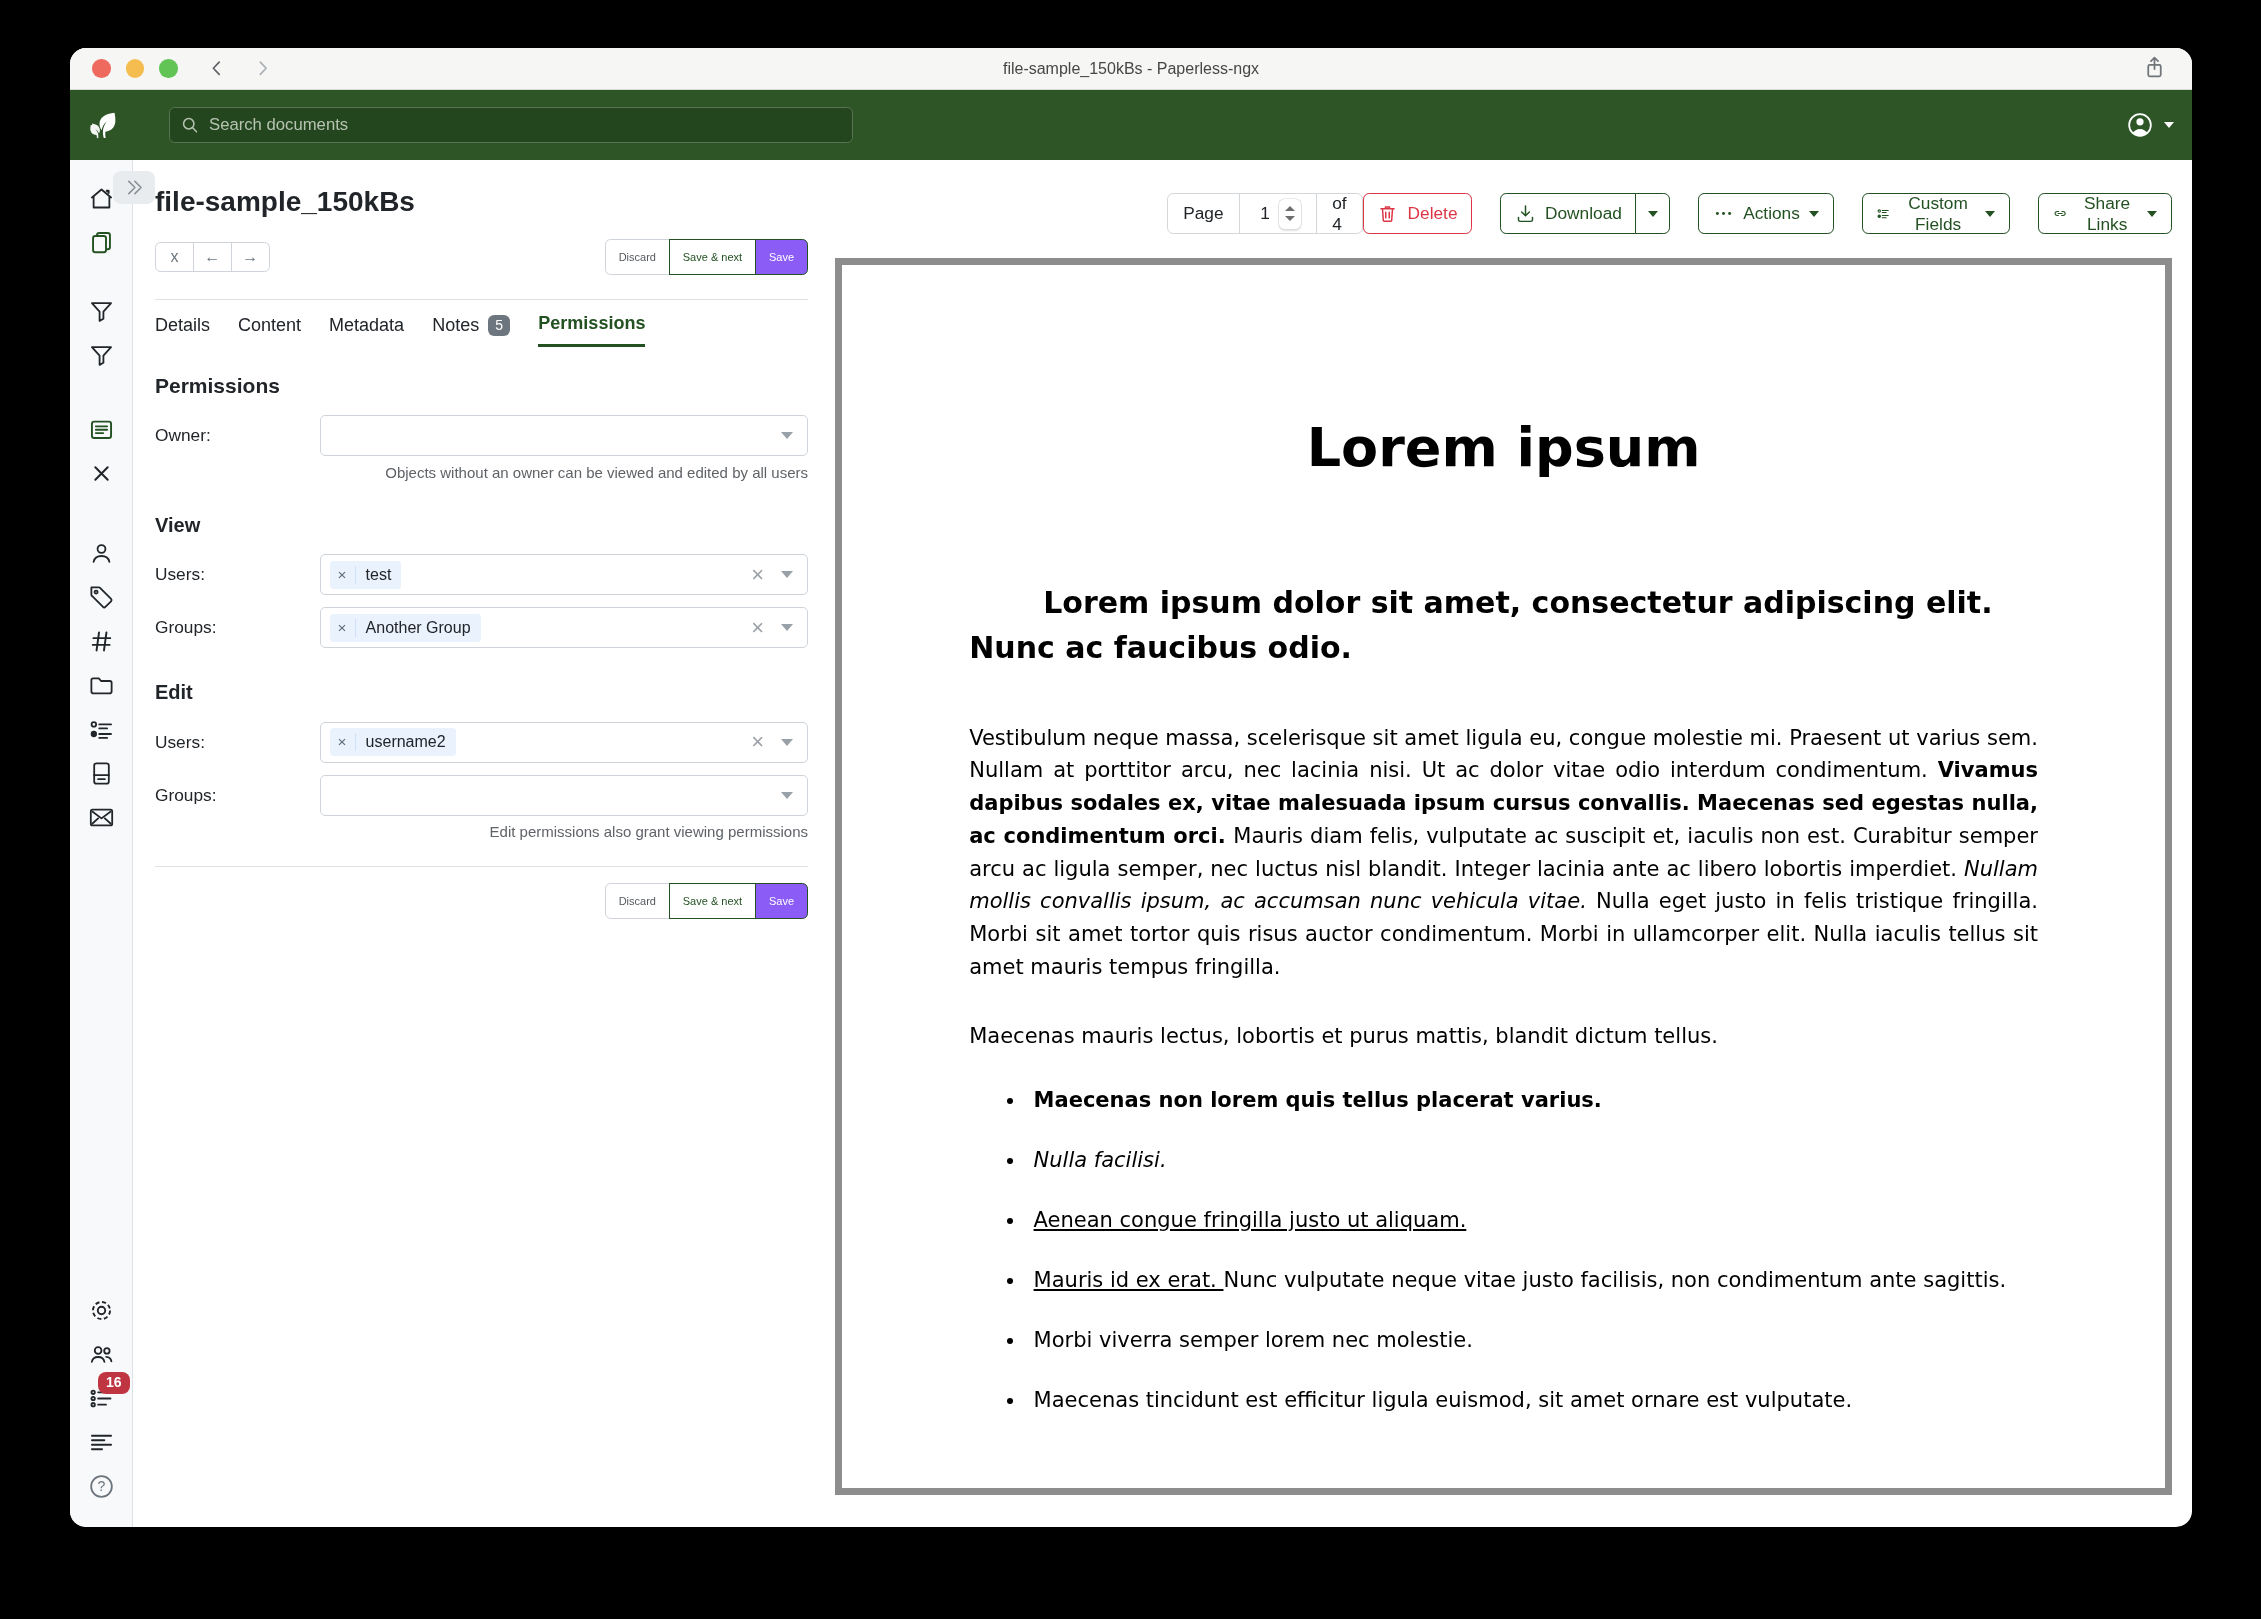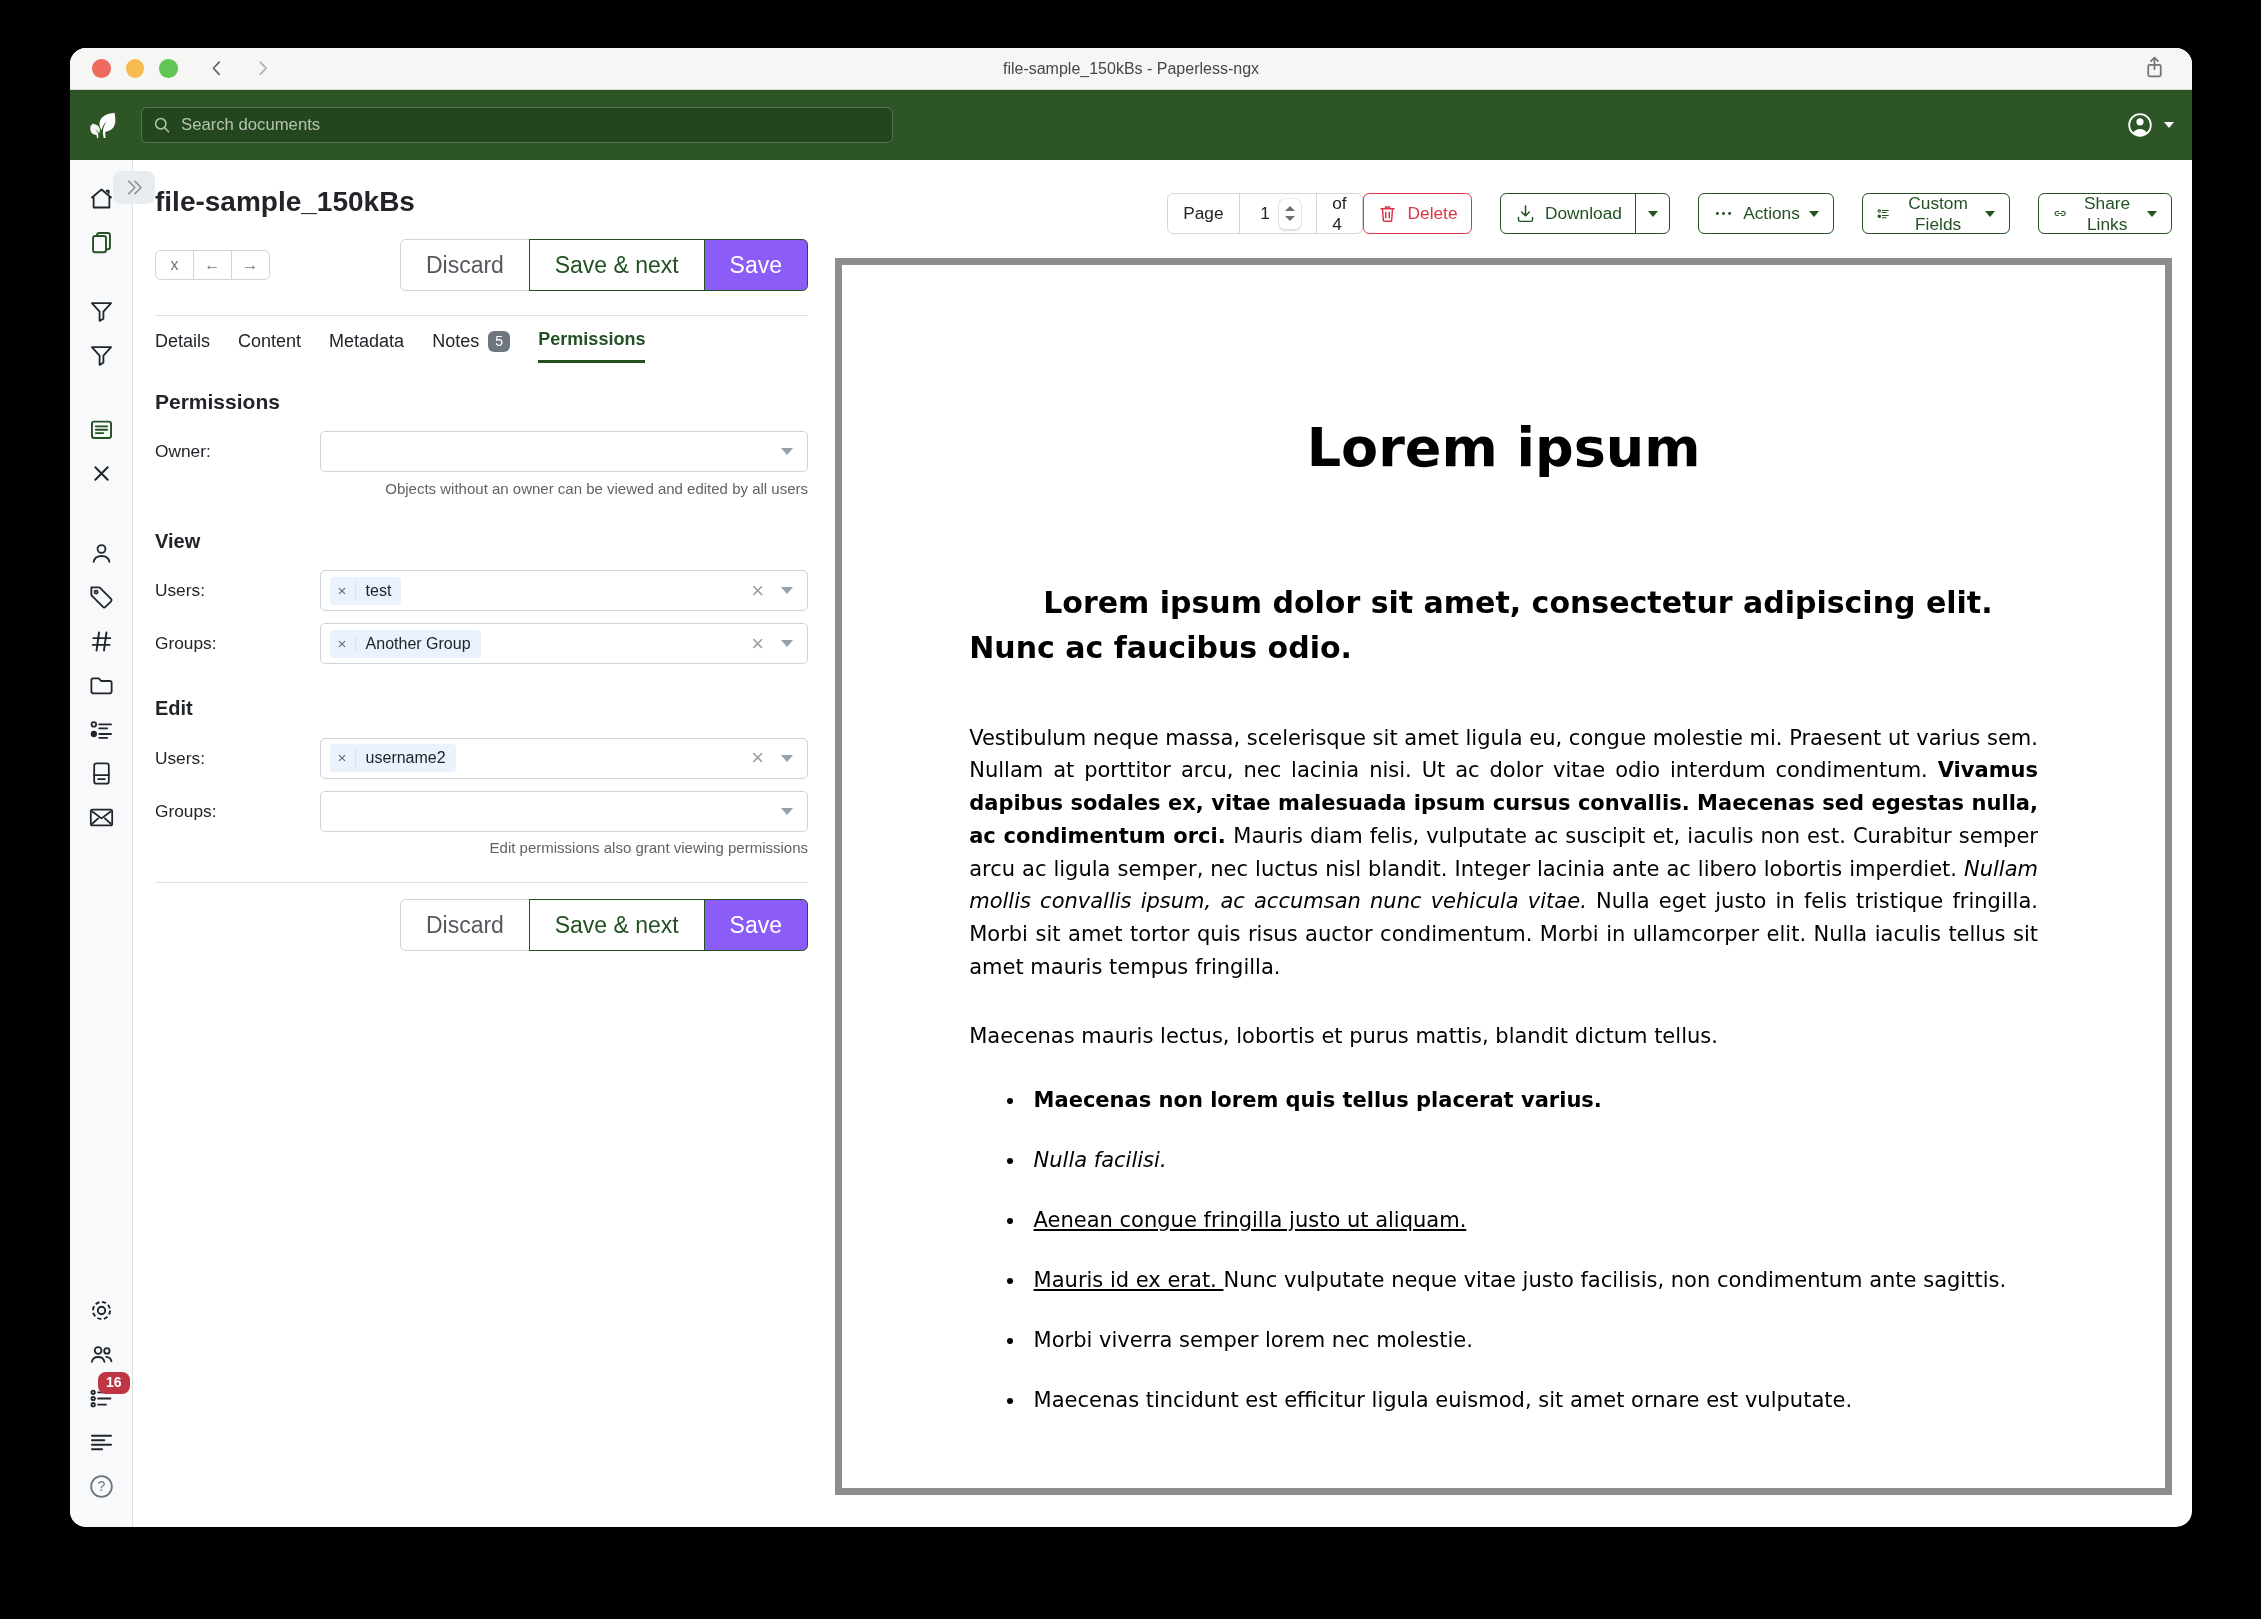--- a/index.html
+++ b/index.html
@@ -19,21 +19,21 @@
   .navarrows { margin-left:30px; display:flex; gap:27px; align-items:center; }
   .navarrows svg { width:18.5px; height:18.5px; }
   .tb-title { position:absolute; left:50%; transform:translateX(-50%); font-size:16px; color:#474747; }
   .share { margin-left:auto; margin-right:25px; color:#6e7control378; color:#70757a; }
   .share svg { width:25px; height:25px; }
 
   
   .appbar { height:70px; background:#2d5526; display:flex; align-items:center;
     padding:0 18.5px 0 16px; flex:0 0 auto; }
   .logo svg { width:35px; height:35px; display:block; }
-  .search { position:relative; margin-left:20px; width:752px; }
+  .search { position:relative; margin-left:48px; width:684px; }
   .search input { width:100%; height:36px; background:#24461e; border:1.2px solid #5a7355;
     border-radius:5.6px; color:#e2eadf; font-size:16.7px; padding:0 13.6px 0 39px; outline:none; }
   .search input::placeholder { color:#b6c3b1; }
   .search .mag { position:absolute; left:11px; top:8px; width:20px; height:20px; color:#b6c3b1; }
   .userbox { margin-left:auto; display:flex; align-items:center; gap:10px; color:#fff; }
   .userbox svg { width:28px; height:28px; }
   .caret { display:inline-block; width:0; height:0; border-left:6.2px solid transparent;
     border-right:6.2px solid transparent; border-top:7.4px solid currentColor; }
   .caret.sm { border-left-width:5px; border-right-width:5px; border-top-width:6.2px; }
 
@@ -55,21 +55,21 @@
   .expand-btn svg { width:21px; height:21px; }
   .badge-tasks { position:absolute; top:-5px; left:18.5px; background:#bf3642; color:#fff;
     font-size:14px; font-weight:bold; padding:1.9px 8px; border-radius:8px; line-height:18.5px; }
 
   
   .detail { width:696px; padding:0 21px 0 22px; flex:0 0 auto; }
   .doc-title { margin-top:26px; font-size:28px; font-weight:600; color:#212529; }
   .toolbar-row { margin-top:21px; display:flex; justify-content:space-between; align-items:center; }
   .btn-group { display:inline-flex; }
   .btn { appearance:none; background:#fff; border:1.2px solid #ced4da; color:#55595e;
-    font-family:inherit; font-size:23px; height:52px; padding:0 25px;
+    font-family:inherit; font-size:11px; height:36px; padding:0 13px;
     display:inline-flex; align-items:center; justify-content:center; }
   .btn-group .btn + .btn { margin-left:-1.2px; }
   .btn-group .btn:first-child { border-radius:5.6px 0 0 5.6px; }
   .btn-group .btn:last-child { border-radius:0 5.6px 5.6px 0; }
   .btn.green-outline { border-color:#235122; color:#235122; font-weight:500; z-index:1; }
   .btn.green-solid { background:#8b5cf6; border-color:#235122; color:#fff; font-weight:500; }
   .mini .btn { height:30px; min-width:39px; padding:0; color:#6c757d; font-size:16px; }
   .divider { border-top:1.2px solid #dee2e6; margin-top:23.5px; }
 
   .tabs { display:flex; gap:28px; padding-top:13.6px; font-size:18px; }

